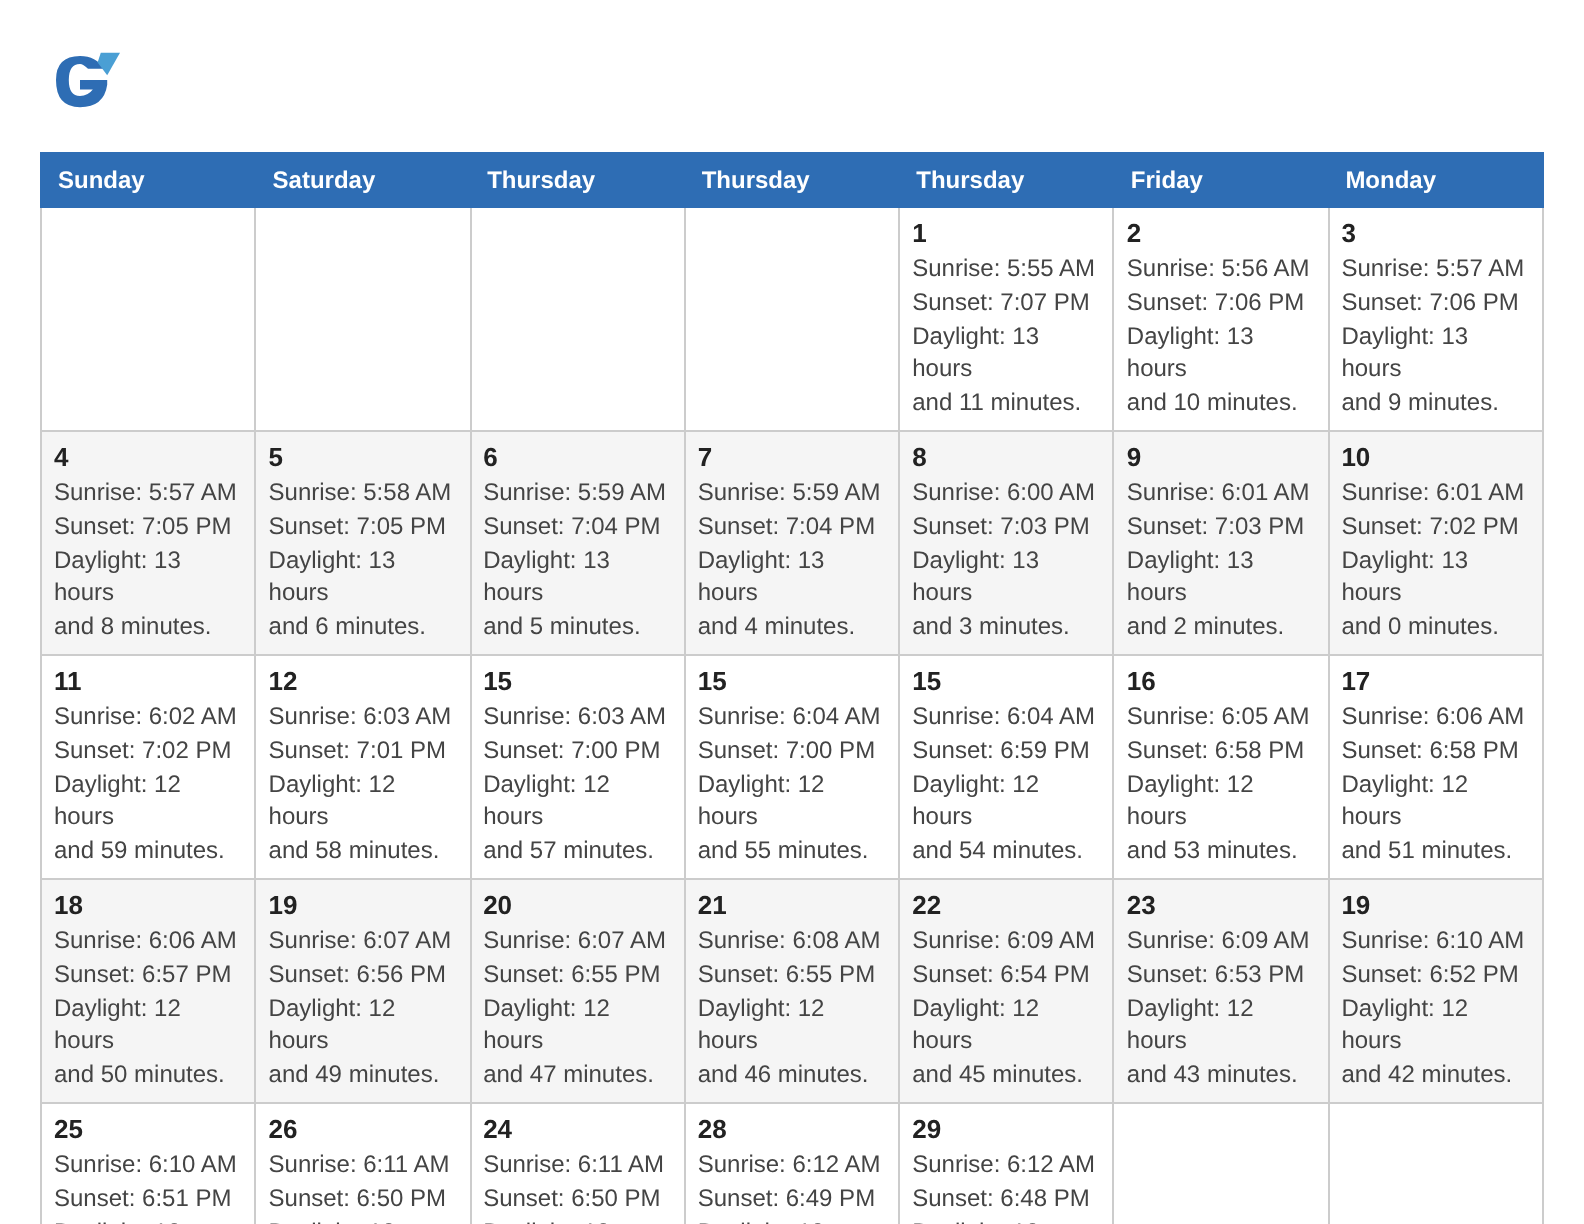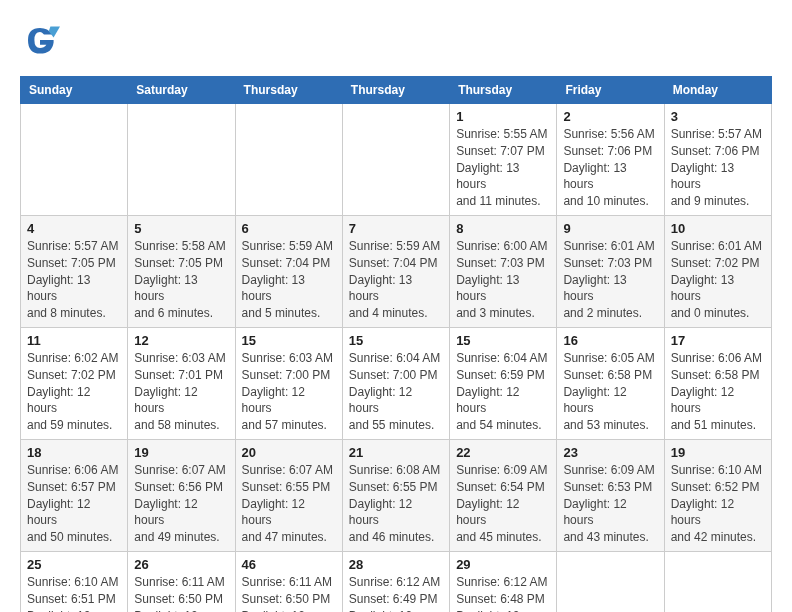--- a/index.html
+++ b/index.html
@@ -231,21 +231,21 @@
       <tr>
         <td>
           <div class="day-num">25</div>
           <div class="day-info">Sunrise: 6:10 AM<br>Sunset: 6:51 PM<br>Daylight: 12 hours<br>and 41 minutes.</div>
         </td>
         <td>
           <div class="day-num">26</div>
           <div class="day-info">Sunrise: 6:11 AM<br>Sunset: 6:50 PM<br>Daylight: 12 hours<br>and 39 minutes.</div>
         </td>
         <td>
-          <div class="day-num">46</div>
+          <div class="day-num">24</div>
           <div class="day-info">Sunrise: 6:11 AM<br>Sunset: 6:50 PM<br>Daylight: 12 hours<br>and 38 minutes.</div>
         </td>
         <td>
           <div class="day-num">28</div>
           <div class="day-info">Sunrise: 6:12 AM<br>Sunset: 6:49 PM<br>Daylight: 12 hours<br>and 36 minutes.</div>
         </td>
         <td>
           <div class="day-num">29</div>
           <div class="day-info">Sunrise: 6:12 AM<br>Sunset: 6:48 PM<br>Daylight: 12 hours<br>and 35 minutes.</div>
         </td>

